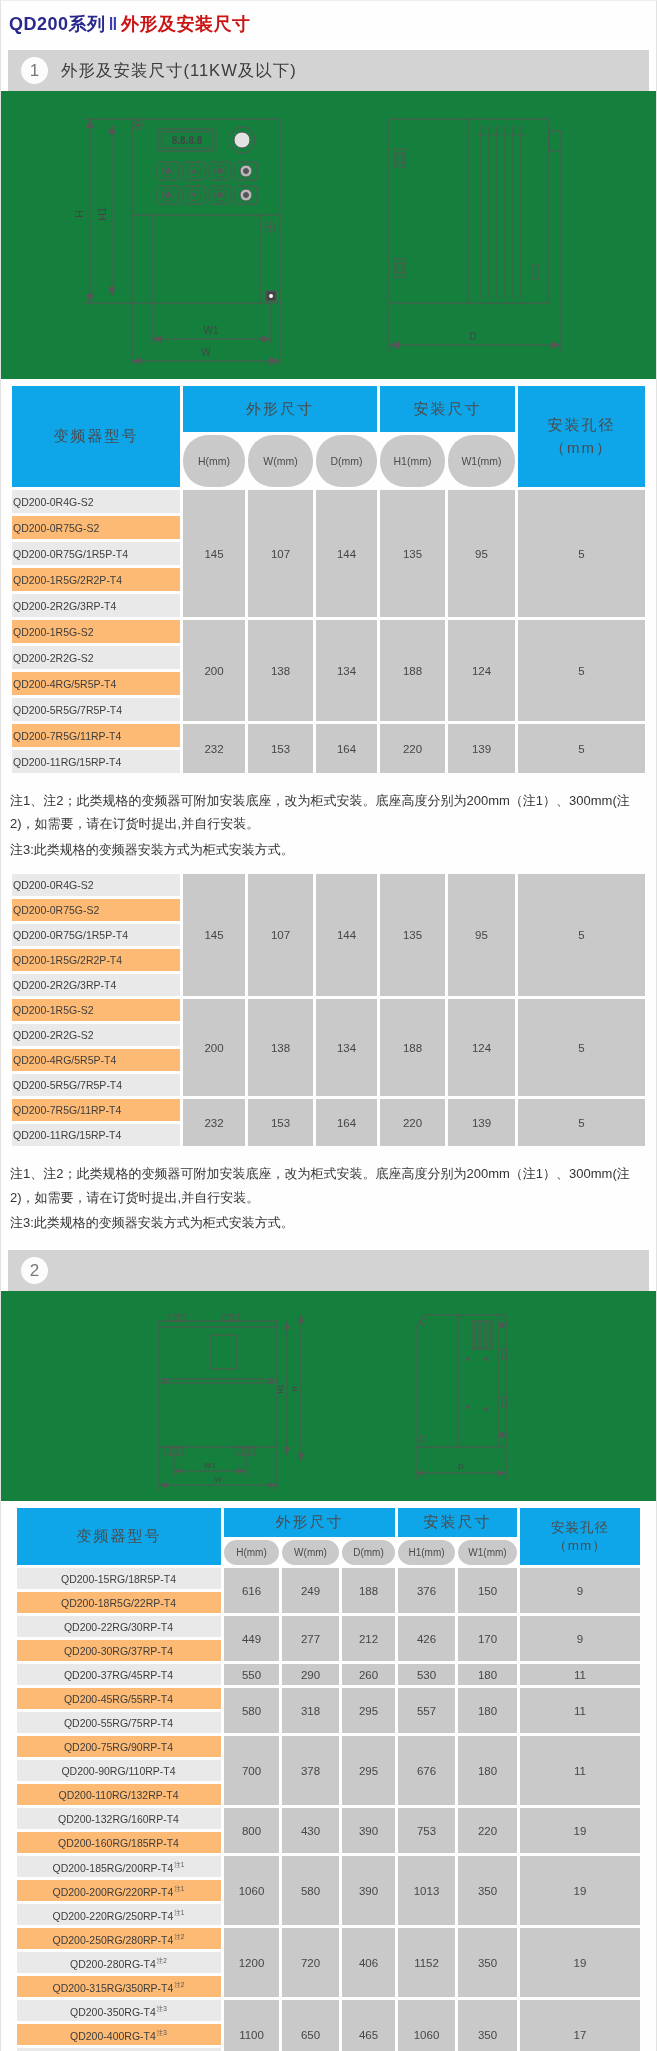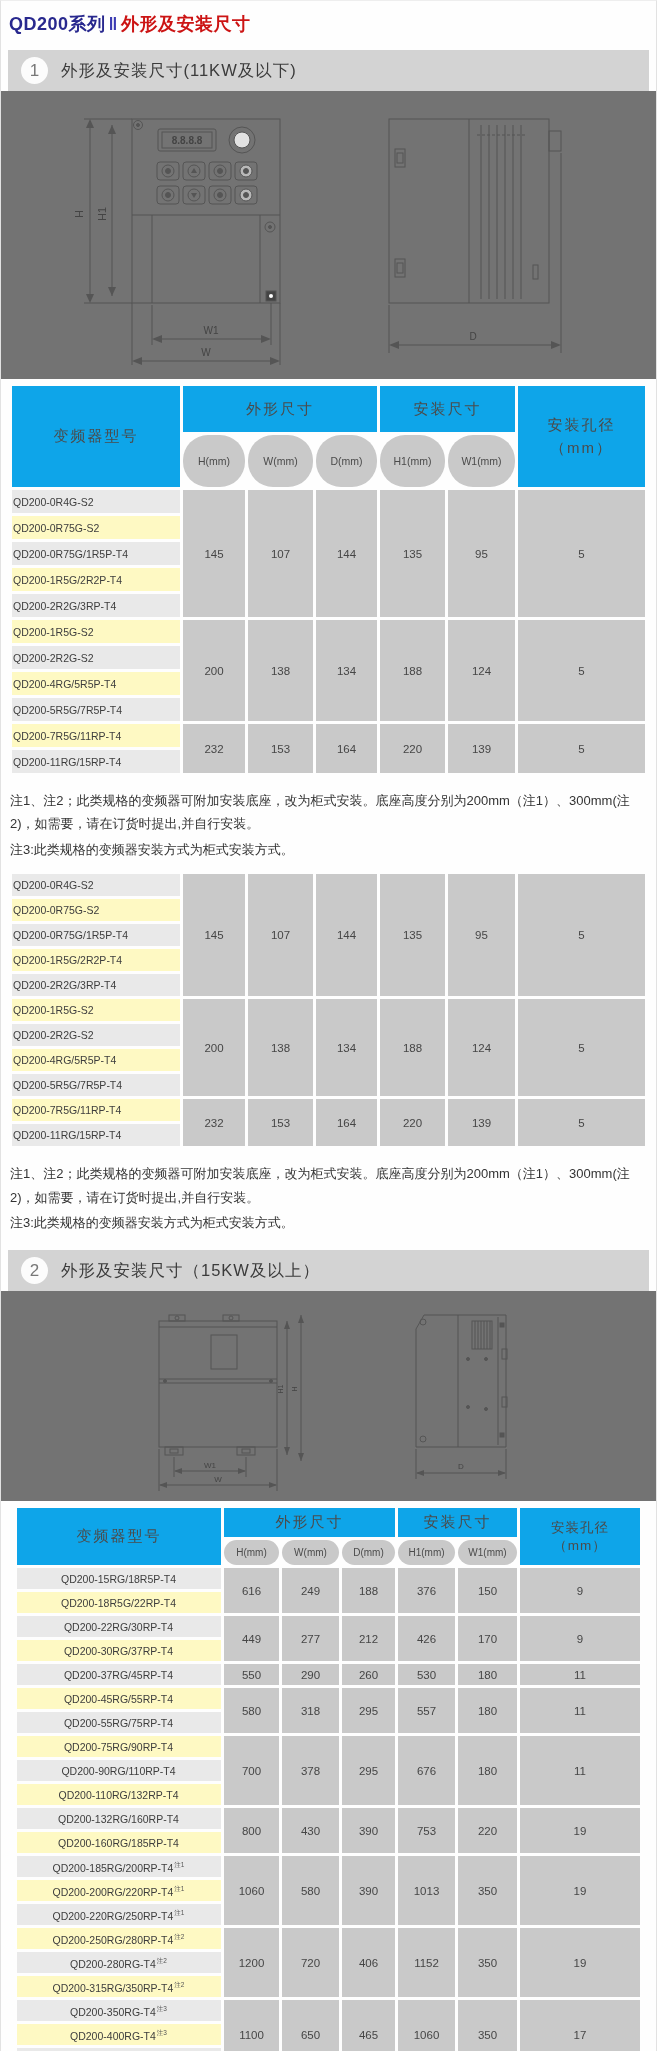--- a/index.html
+++ b/index.html
@@ -12,35 +12,35 @@
   .t-series{color:#28288e;}
   .t-div{color:#3a3ab2;margin:0 3px;}
   .t-red{color:#cc1414;}
   
   .section-bar{margin:8px 7px 0;background:#d3d3d3;height:41px;display:flex;align-items:center;
                padding:0 13px;gap:13px;}
   .sec-num{width:27px;height:27px;border-radius:50%;background:#fcfcfc;color:#787878;font-size:17px;
            display:flex;align-items:center;justify-content:center;flex:0 0 27px;}
   .sec-title{font-size:16.5px;color:#3b3b3b;letter-spacing:1px;}
   
-  .drawing{display:flex;justify-content:center;align-items:flex-start;background:#737373;}
+  .drawing{display:flex;justify-content:center;align-items:flex-start;background:#15803d;}
   .drawing-1{gap:58px;padding:22px 0 8px;}
   .drawing-2{gap:72px;padding:14px 0 4px;}
   svg text{font-family:"Liberation Sans","DejaVu Sans",sans-serif;fill:#444;}
   
   table.dim{border-collapse:separate;border-spacing:3px;margin:4px auto 0;table-layout:fixed;}
   table.dim th{font-weight:normal;}
   .th-model,.th-group,.th-hole{background:#0ea5e9;color:#4b4b4b;font-size:15px;letter-spacing:2px;}
   .th-hole{white-space:pre-line;line-height:1.5;}
   .th-sub{background:#c9c9c9;color:#4b4b4b;font-size:10.5px;letter-spacing:0;border-radius:25px;}
   .t1 .th-group{height:44px;} .t1 .th-sub{height:50px;}
   .t3 .th-group{height:27px;} .t3 .th-sub{height:23px;font-size:10px;}
   .t3 .th-hole{font-size:13.5px;letter-spacing:1px;line-height:1.35;}
   .td-model{background:#e9e9e9;font-size:10.5px;color:#3d3d3d;text-align:left;}
-  .td-model.row-dark{background:#fef9c3;}
+  .td-model.row-dark{background:#fdba74;}
   .td-val{background:#c9c9c9;font-size:11.5px;color:#464646;text-align:center;}
   .t1 td{height:21px;} .t2 td{height:20px;} .t3 td{height:19px;}
   .t3 .td-model{text-align:center;padding-left:0;}
   .note-ref{font-size:6.5px;color:#555;vertical-align:super;margin-left:1px;}
   
   .notes{padding:13px 10px 4px 9px;font-size:13px;color:#333;line-height:1.8;width:648px;box-sizing:border-box;}
   .notes p{margin:0 0 2px;}
   .notes-2{margin-bottom:10px;}
 </style>
 </head>
@@ -313,21 +313,20 @@
       </tbody>
   </table>
 
   <div class="notes notes-2">
     <p>注1、注2；此类规格的变频器可附加安装底座，改为柜式安装。底座高度分别为200mm（注1）、300mm(注2)，如需要，请在订货时提出,并自行安装。</p>
     <p>注3:此类规格的变频器安装方式为柜式安装方式。</p>
   </div>
 
   <div class="section-bar">
     <span class="sec-num">2</span>
-    <span class="sec-title">外形及安装尺寸（15KW及以上）</span>
   </div>
 
   <div class="drawing drawing-2">
 
     <svg width="205" height="192" viewBox="0 0 205 192">
       <g stroke="#555" fill="none" stroke-width="1">
         <rect x="34" y="16" width="118" height="126"></rect>
         <line x1="34" y1="22" x2="152" y2="22"></line>
         <rect x="44" y="10" width="16" height="6"></rect>
           <circle cx="52" cy="13" r="2"></circle>

